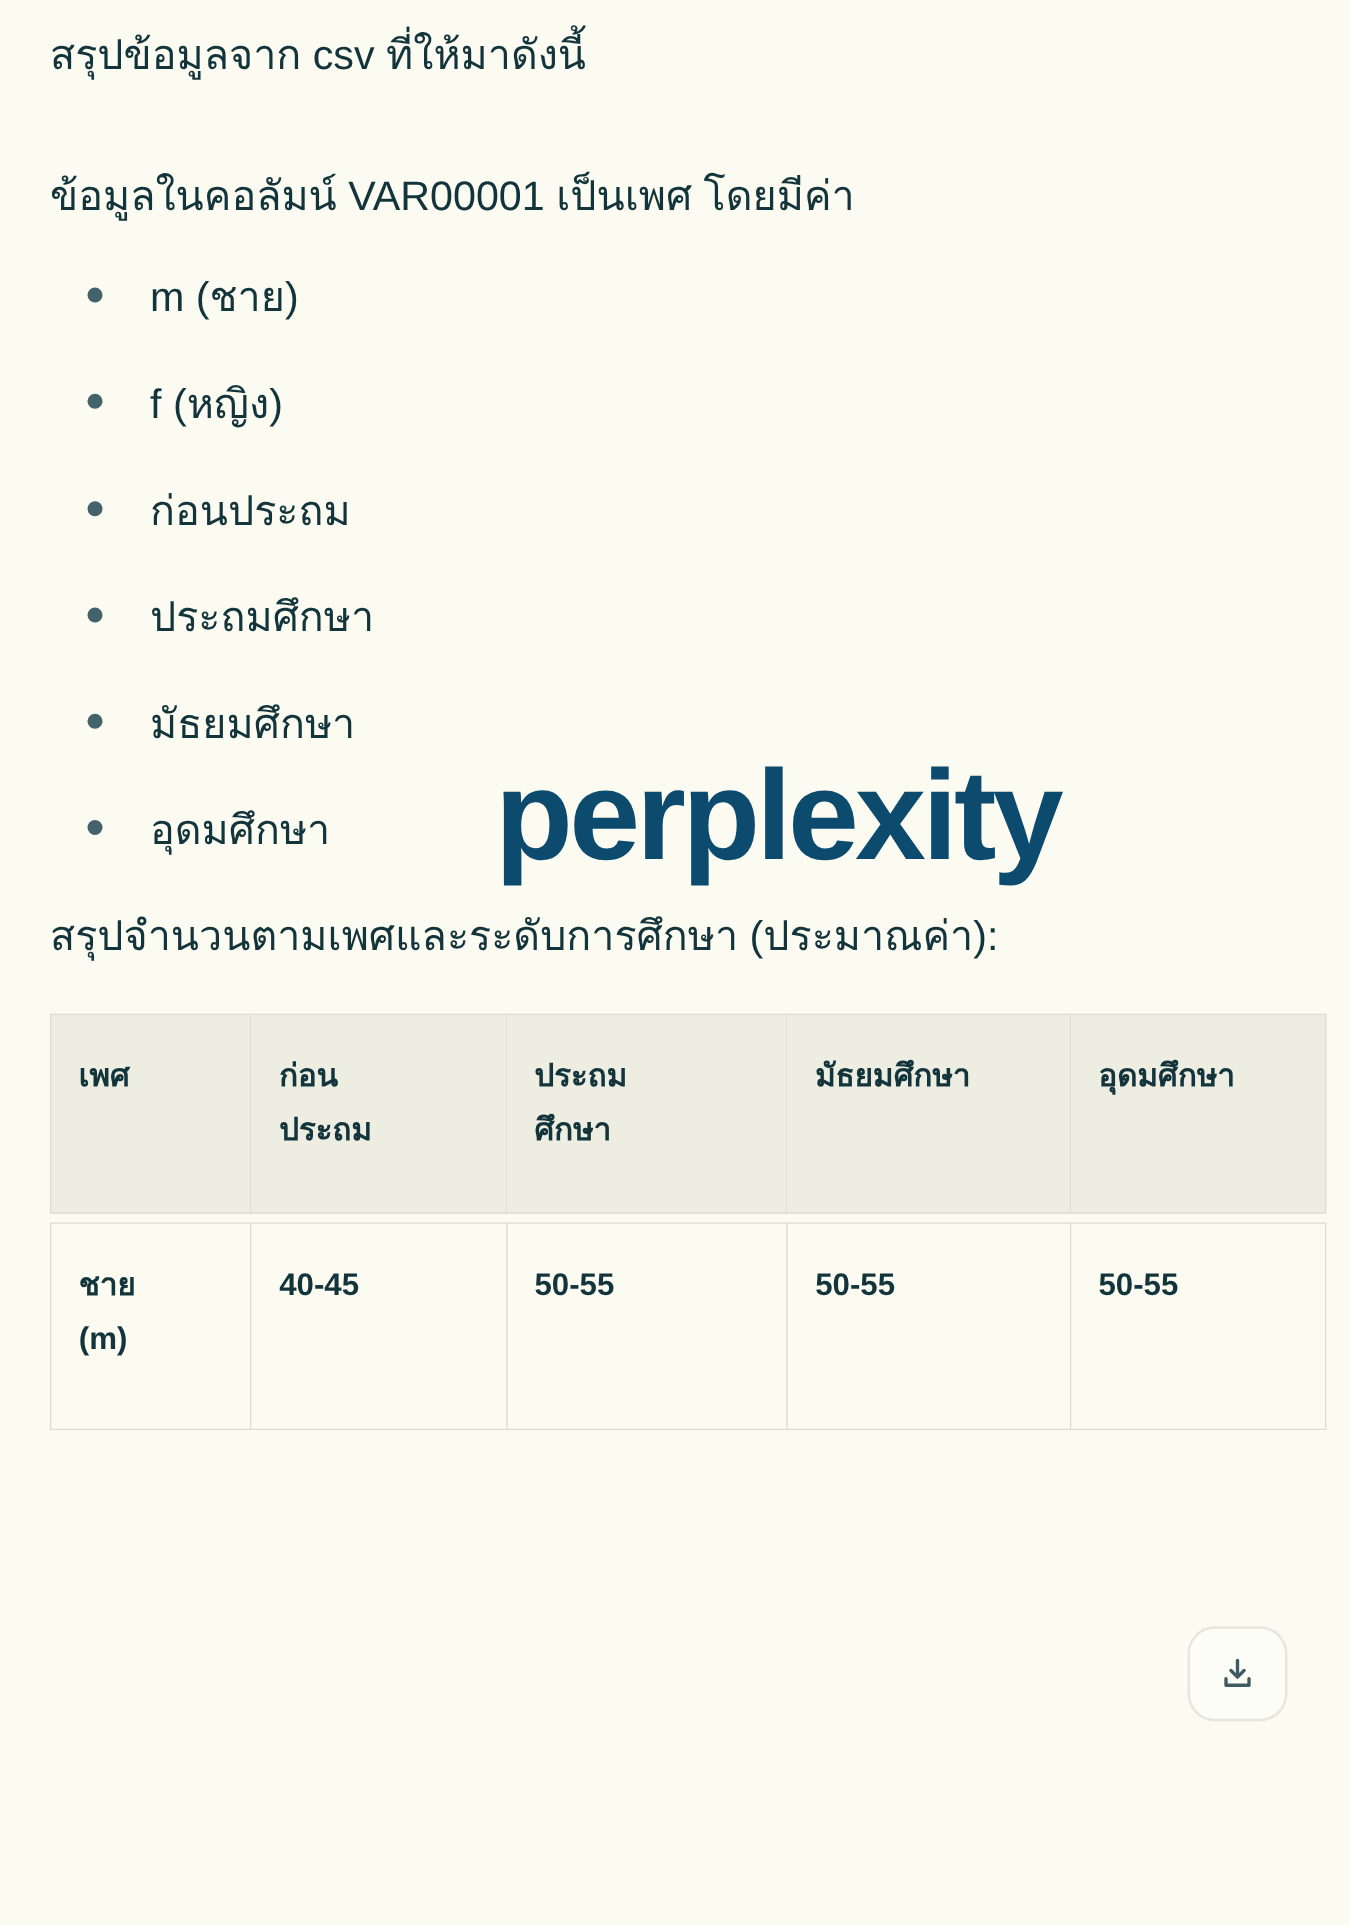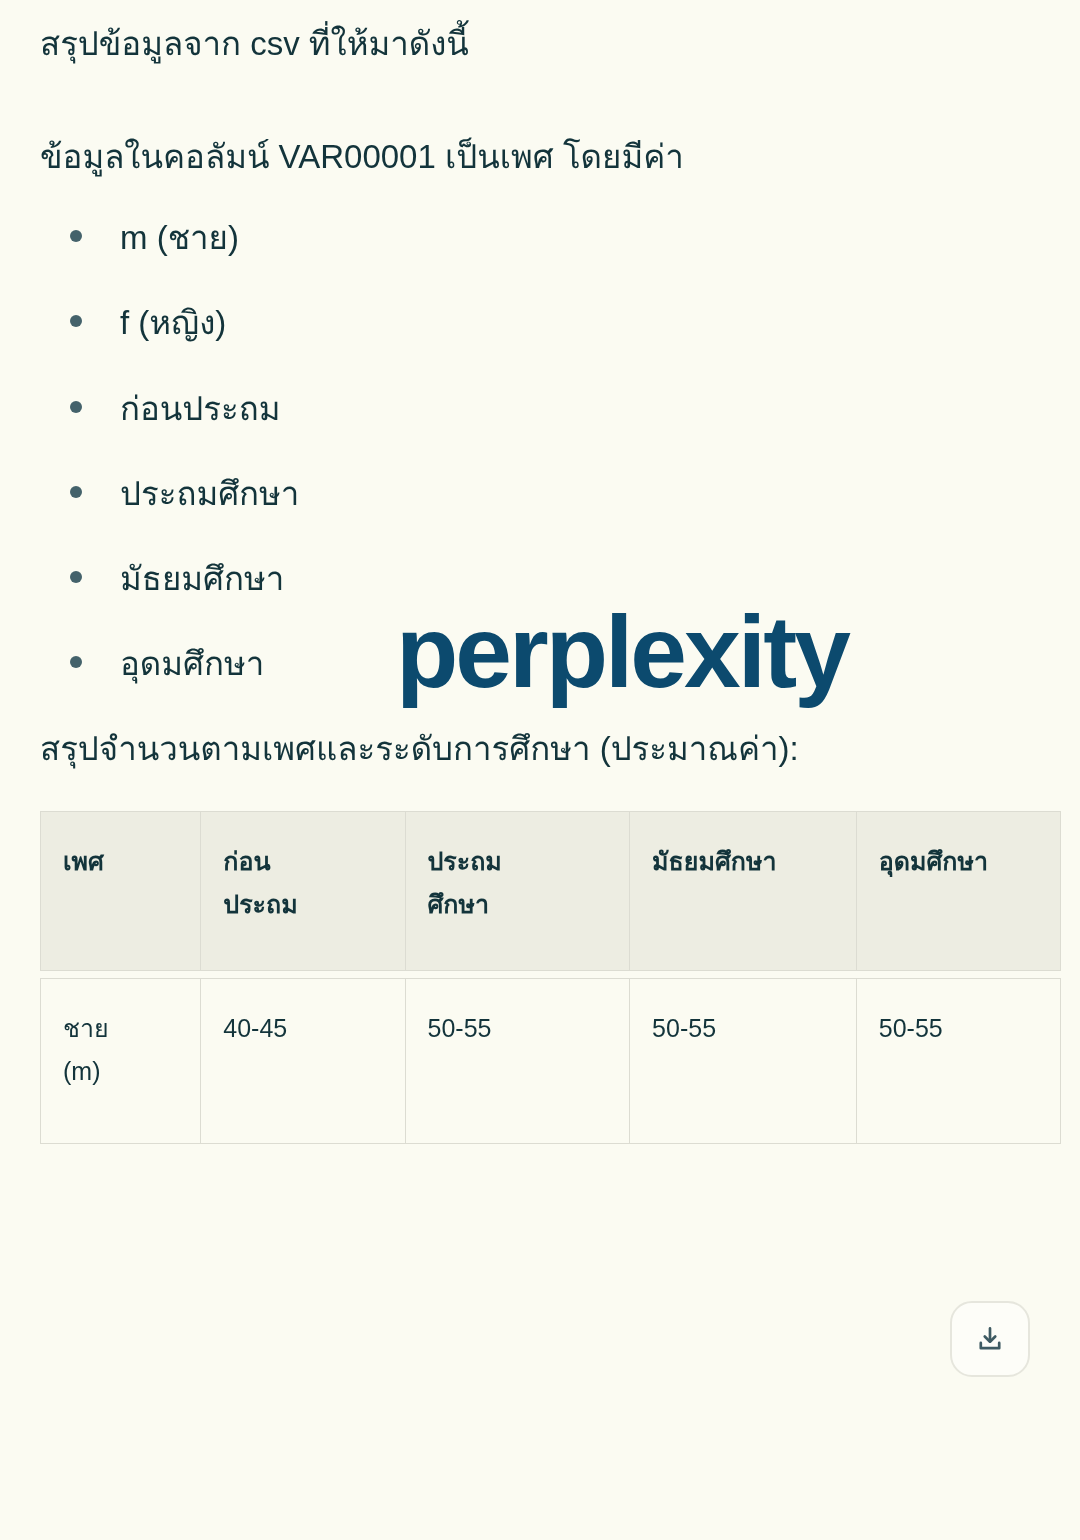--- a/index.html
+++ b/index.html
@@ -64,20 +64,21 @@
     border-left: 1px solid #DCDCD2;
   }
   table.summary-table th {
     background: #EDEDE2;
     font-weight: bold;
     padding: 28px 22px 26px 22px;
     height: 104px;
   }
   table.summary-table td {
     padding: 28px 22px 28px 22px;
+    font-weight: bold;
   }
   table.summary-table tr.row-male td { height: 108px; }
 
   
   .watermark {
     position: absolute;
     left: 396px;
     top: 596px;
     font-size: 102px;
     font-weight: bold;

